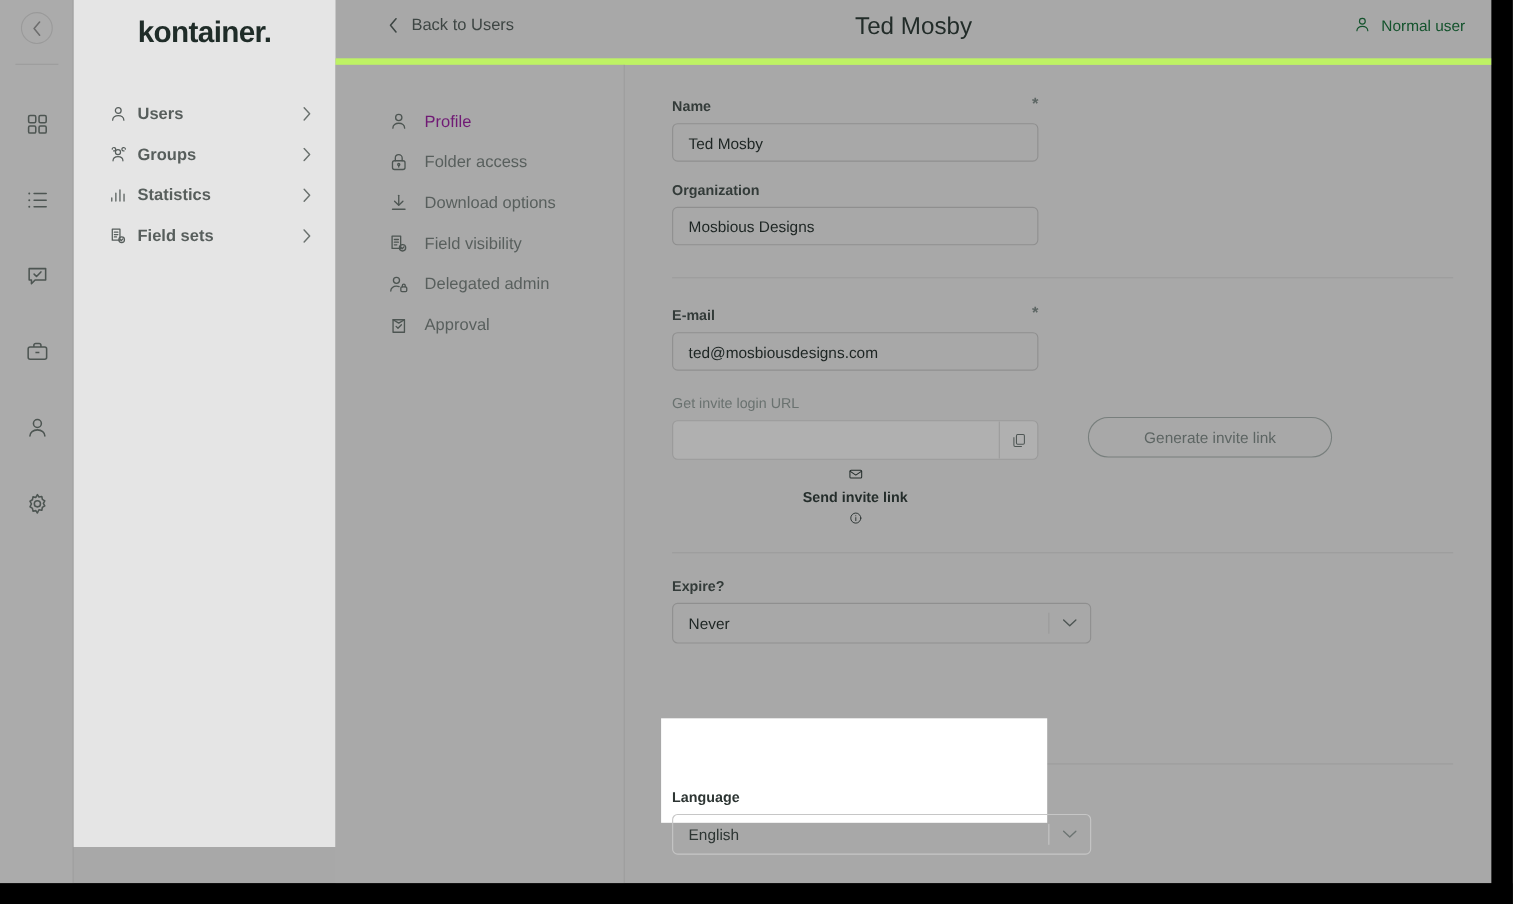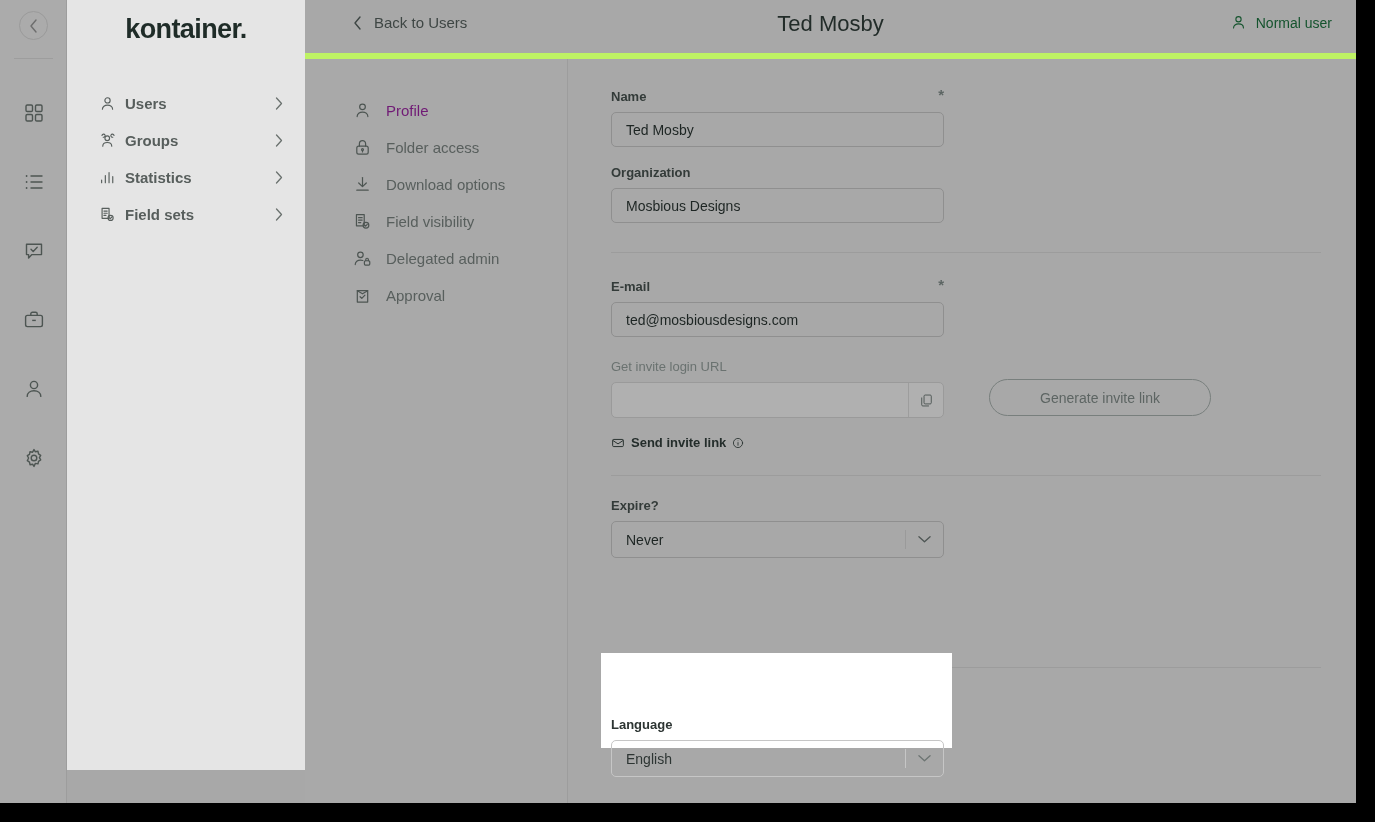--- a/index.html
+++ b/index.html
@@ -154,27 +154,28 @@
   .copywrap .cw-input { flex: 1; }
   .copywrap .cw-btn {
     width: 35px; border-left: 1px solid #9d9d9d;
     display: flex; align-items: center; justify-content: center;
     color: #4e5654;
   }
 
   .sendlink {
     display: flex; align-items: center; gap: 6px;
     font-size: 13px; font-weight: bold; color: #242d2b;
-    margin-top: 17px;
+    margin-top: 6px;
+    flex-direction: column;
   }
 
   .divider { height: 1px; background: #9c9c9c; width: 710px; }
 
   .select {
-    width: 333px; height: 37px;
+    width: 381px; height: 37px;
     border: 1px solid #8f8f8f; border-radius: 5px;
     display: flex; align-items: center;
     font-size: 14px; color: #1d2523; padding-left: 14px;
   }
   .select .sel-val { flex: 1; }
   .select .sel-sep { width: 1px; height: 19px; background: #9a9a9a; }
   .select .sel-chev {
     width: 37px; display: flex; align-items: center; justify-content: center;
     color: #4e5654;
   }

